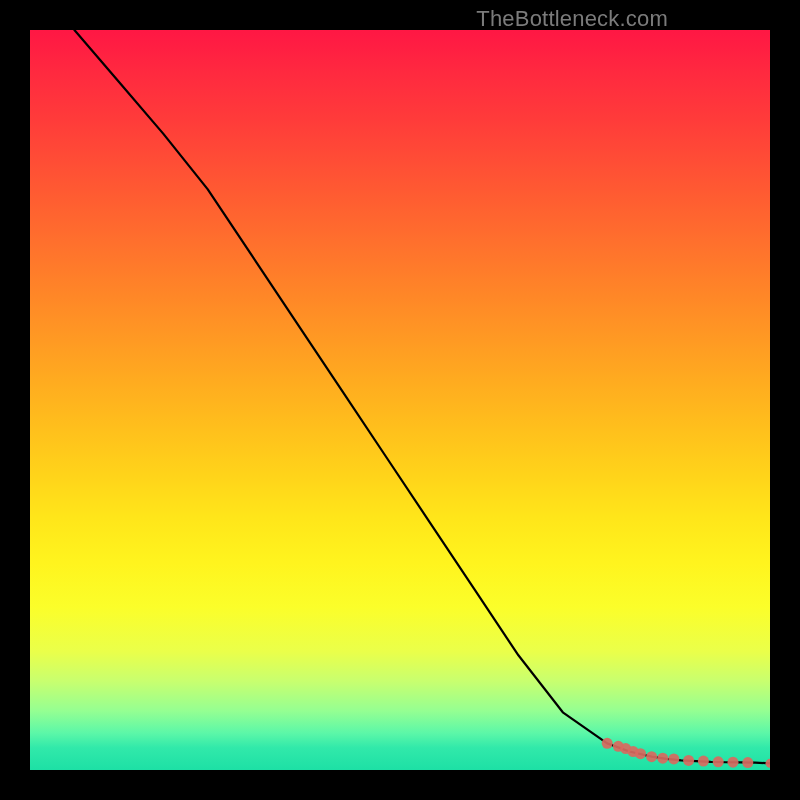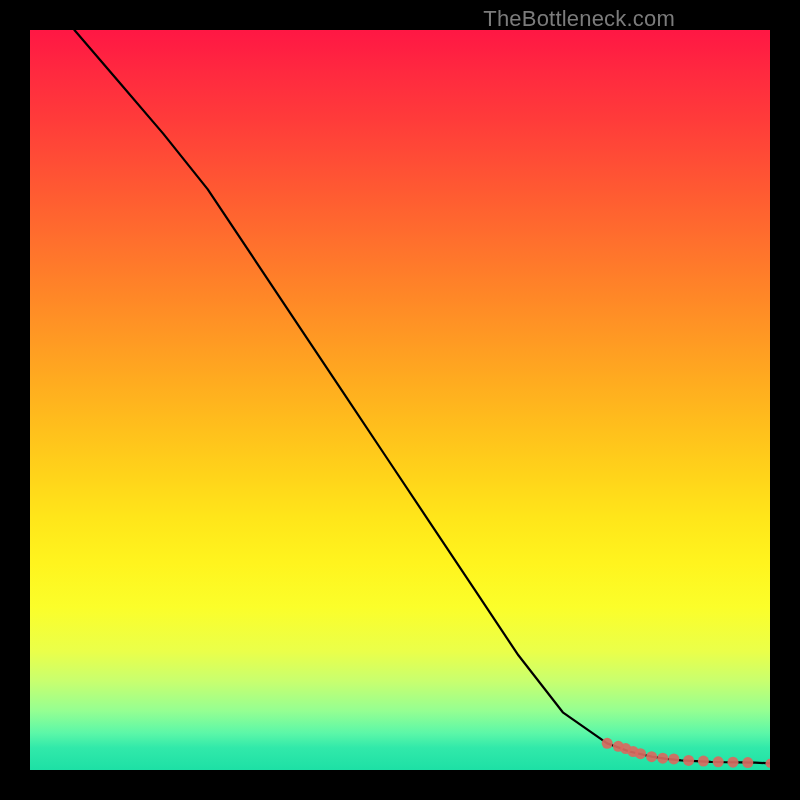--- a/index.html
+++ b/index.html
@@ -11,21 +11,20 @@
     overflow: hidden;
     font-family: Arial, Helvetica, sans-serif;
   }
   .frame {
     position: absolute;
     left: 0;
     top: 0;
     width: 682px;
     height: 800px;
     background: #000;
-    padding-left: 7px;
   }
   .plot {
     position: absolute;
     left: 30px;
     top: 30px;
     width: 740px;
     height: 740px;
   }
   .gradient {
     position: absolute;

